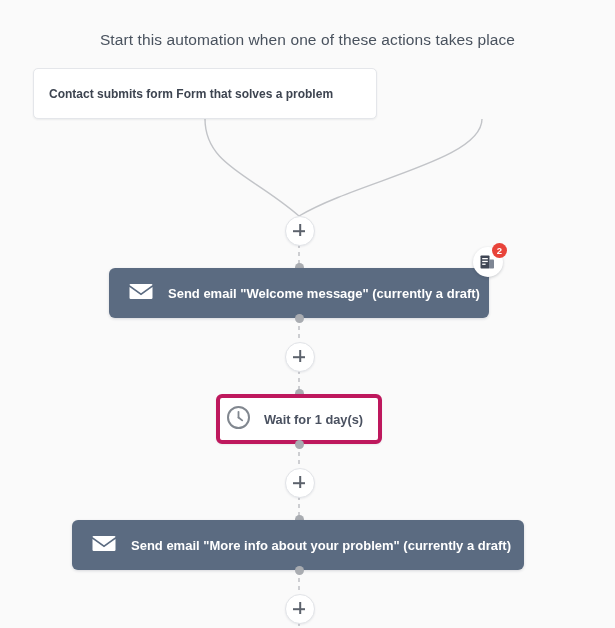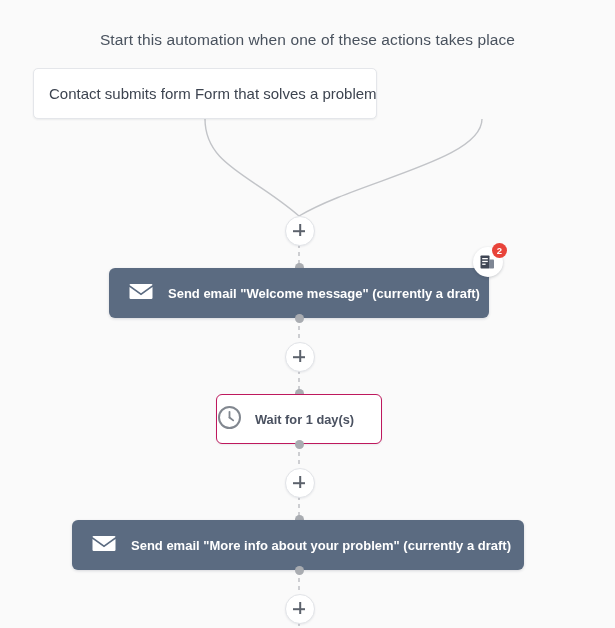--- a/index.html
+++ b/index.html
@@ -65,22 +65,22 @@
     left: 395px;
     top: 68px;
     width: 175px;
     height: 51px;
     background: transparent;
     border: 1px dashed #c6c9cf;
     box-shadow: none;
     justify-content: center;
   }
   .trigger-label {
-    font-size: 15px;
-    font-weight: normal;
+    font-size: 12px;
+    font-weight: bold;
     color: #3d4450;
     white-space: nowrap;
     text-align: right;
   }
   .trigger-label.muted {
     color: #424a57;
   }
 
   
   .plus-btn {
@@ -122,23 +122,23 @@
     display: flex;
     align-items: center;
   }
   .node.email {
     background: #5b6b81;
     box-shadow: 0 1px 3px rgba(30,40,60,0.16);
     padding-left: 20px;
   }
   .node.wait {
     background: #ffffff;
-    border: 1px solid #be185d;
+    border: 4px solid #be185d;
     box-shadow: 0 1px 2px rgba(30,40,60,0.07);
-    padding-left: 0;
+    padding-left: 6px;
   }
   .node-label {
     font-size: 13px;
     font-weight: bold;
     white-space: nowrap;
   }
   .node.email .node-label {
     color: #ffffff;
     margin-left: 15px;
   }

